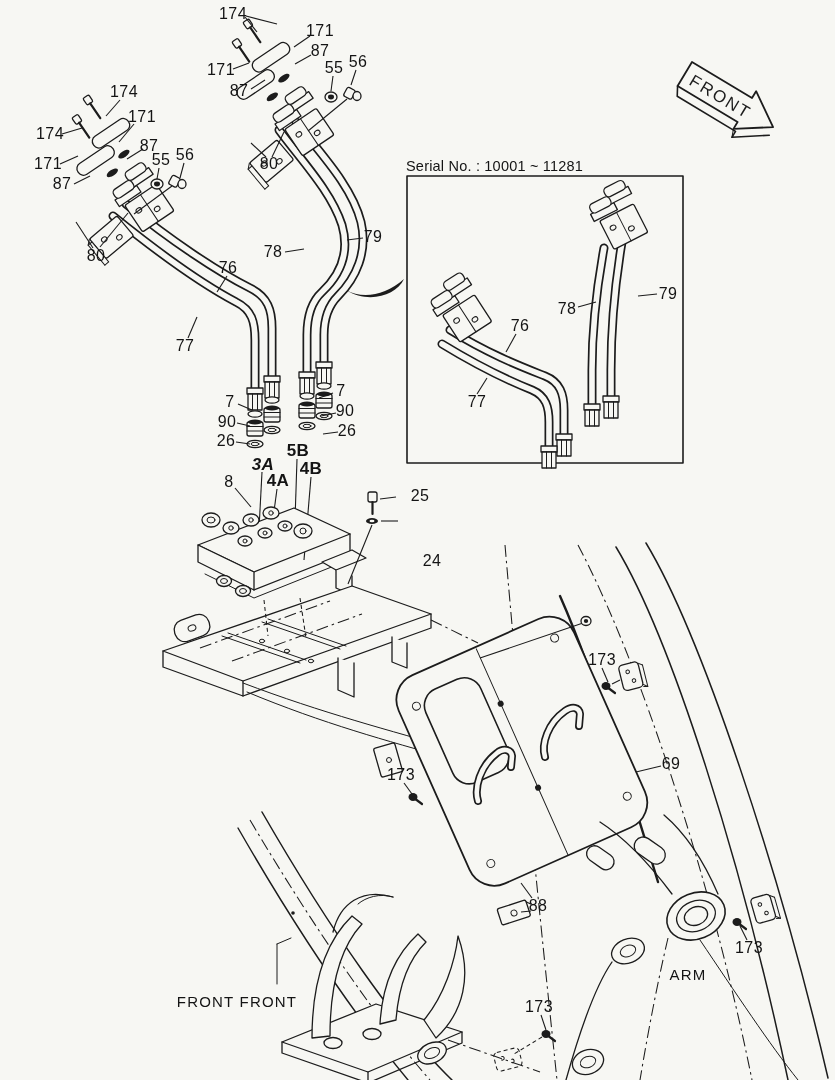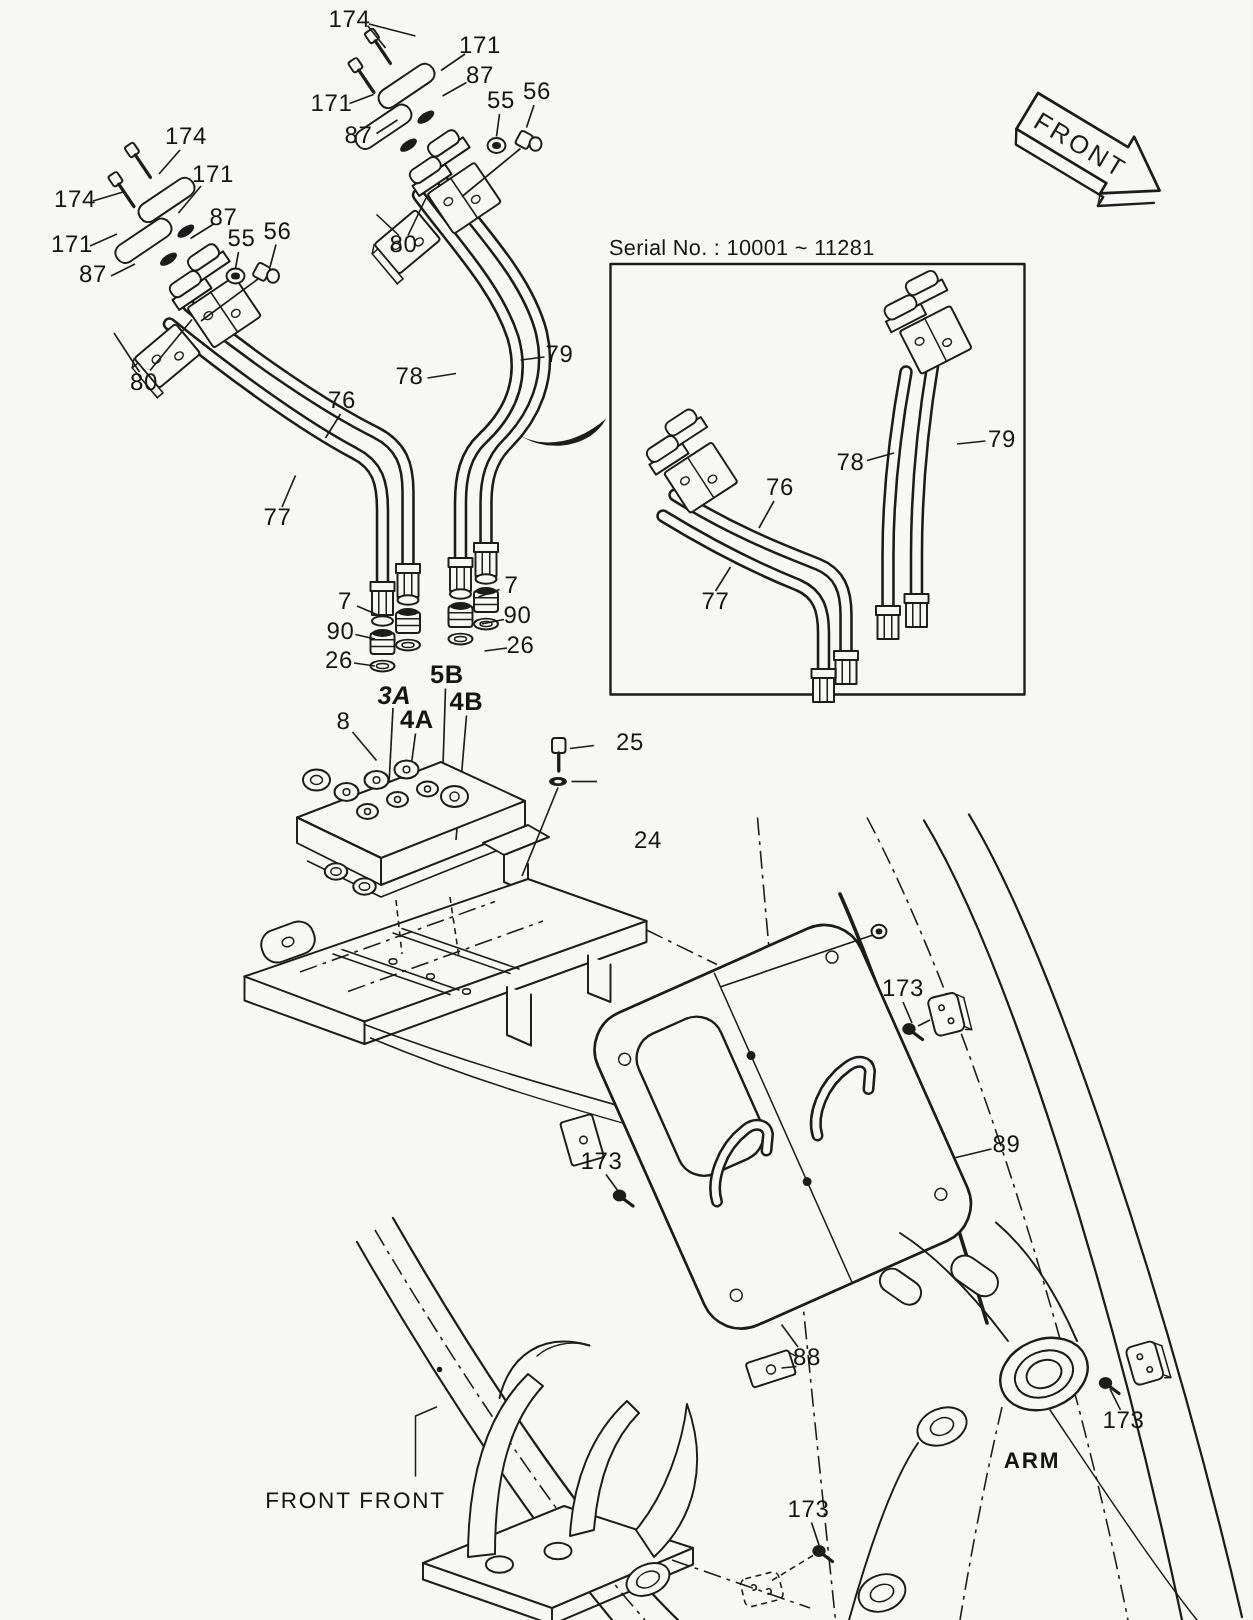--- a/index.html
+++ b/index.html
@@ -453,21 +453,21 @@
       <div class="callout" style="left: 347px; top: 431px;">26</div>
       <div class="callout port" style="left: 263px; top: 464px; font-style: italic;">3A</div>
       <div class="callout port" style="left: 298px; top: 450px;">5B</div>
       <div class="callout port" style="left: 278px; top: 480px; text-align: center;">4A</div>
       <div class="callout port" style="left: 311px; top: 468px;">4B</div>
       <div class="callout" style="left: 229px; top: 482px;">8</div>
       <div class="callout" style="left: 420px; top: 496px;">25</div>
       <div class="callout" style="left: 432px; top: 521px; margin-top: 40px;">24</div>
       <div class="callout" style="left: 602px; top: 660px;">173</div>
       <div class="callout" style="left: 401px; top: 775px;">173</div>
-      <div class="callout" style="left: 671px; top: 764px;">89</div>
+      <div class="callout" style="left: 671px; top: 764px;">69</div>
       <div class="callout" style="left: 538px; top: 906px;">88</div>
       <div class="callout" style="left: 749px; top: 948px;">173</div>
       <div class="callout" style="left: 539px; top: 1007px;">173</div>
-      <div class="callout area" style="left: 688px; top: 974px; font-weight: bold;">ARM</div>
+      <div class="callout area" style="left: 688px; top: 974px;">ARM</div>
       <div class="callout area" style="left: 237px; top: 1001px;">FRONT FRONT</div>
     </div>
 
 </div>
 
 </body></html>

